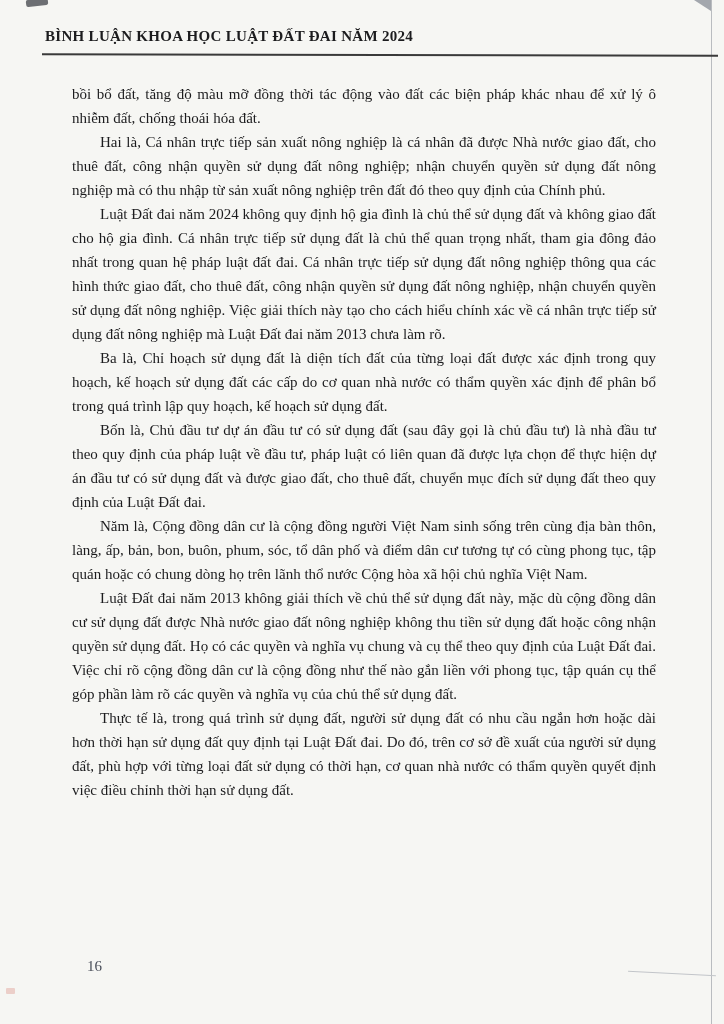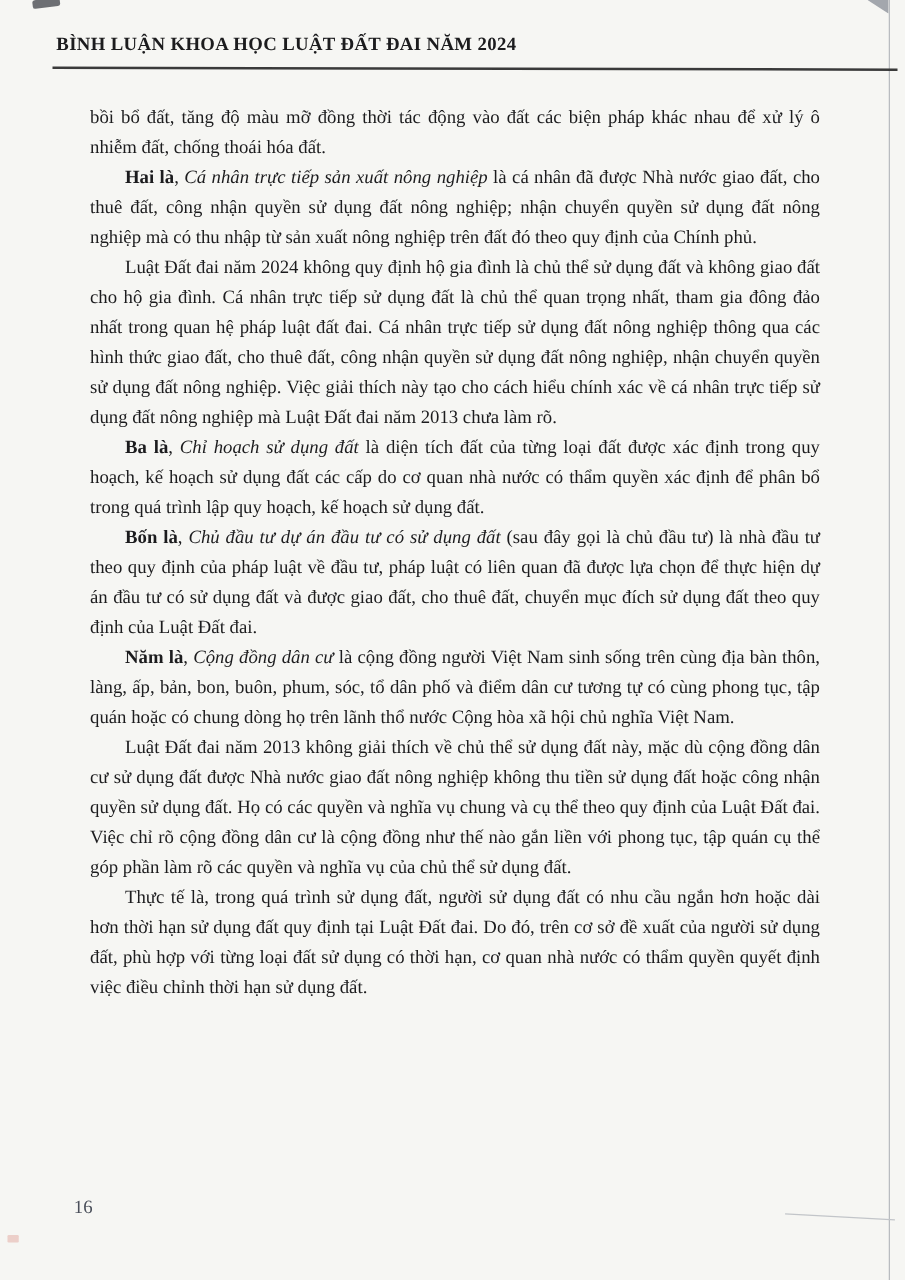--- a/index.html
+++ b/index.html
@@ -33,26 +33,26 @@
     position: absolute;
     top: 82px; left: 72px;
     width: 584px;
     font-size: 15px;
     line-height: 24px;
     text-align: justify;
     color: var(--ink, #1c1c1e);
   }
   .para { margin: 0; }
   .para.indent { text-indent: 28px; }
-  .run-bold { font-weight: bold; }
-  .run-italic { font-style: italic; }
+  .run-bold { font-weight: normal; }
+  .run-italic { }
   .run-normal { font-style: normal; font-weight: normal; }
   .footer-page-number {
     position: absolute;
-    top: 958px; left: 59px;
+    top: 958px; left: 87px;
     font-size: 15px;
     color: var(--footer-ink, #4a4f5a);
   }
   
   .mark-top-left {
     position: absolute; top: -1px; left: 26px;
     width: 22px; height: 7px;
     background: #55575c; border-radius: 2px;
     transform: rotate(-7deg); opacity: .85;
   }

